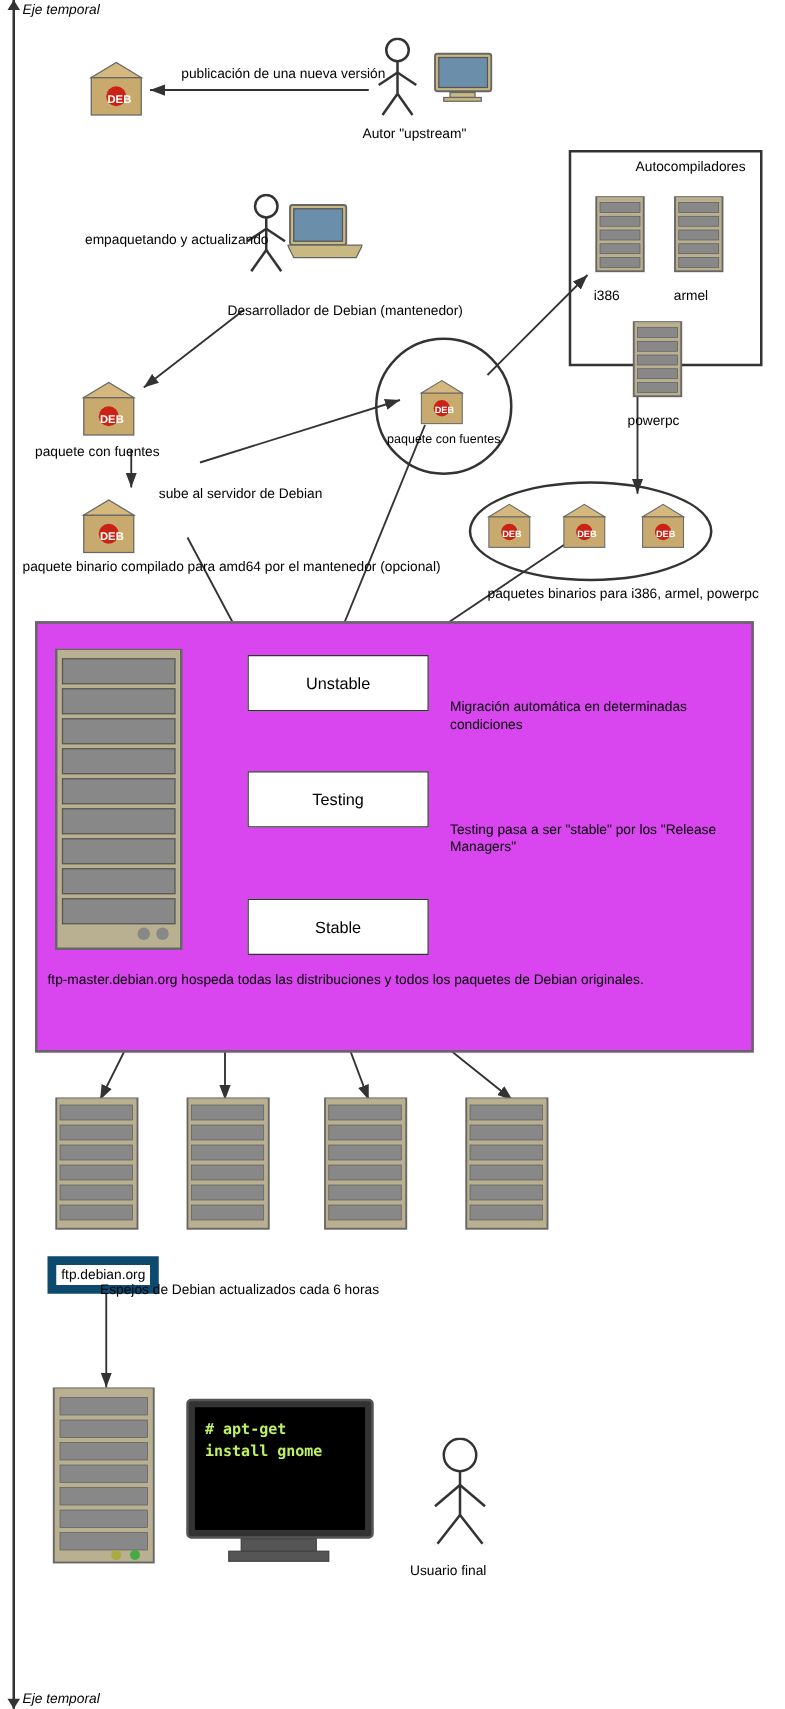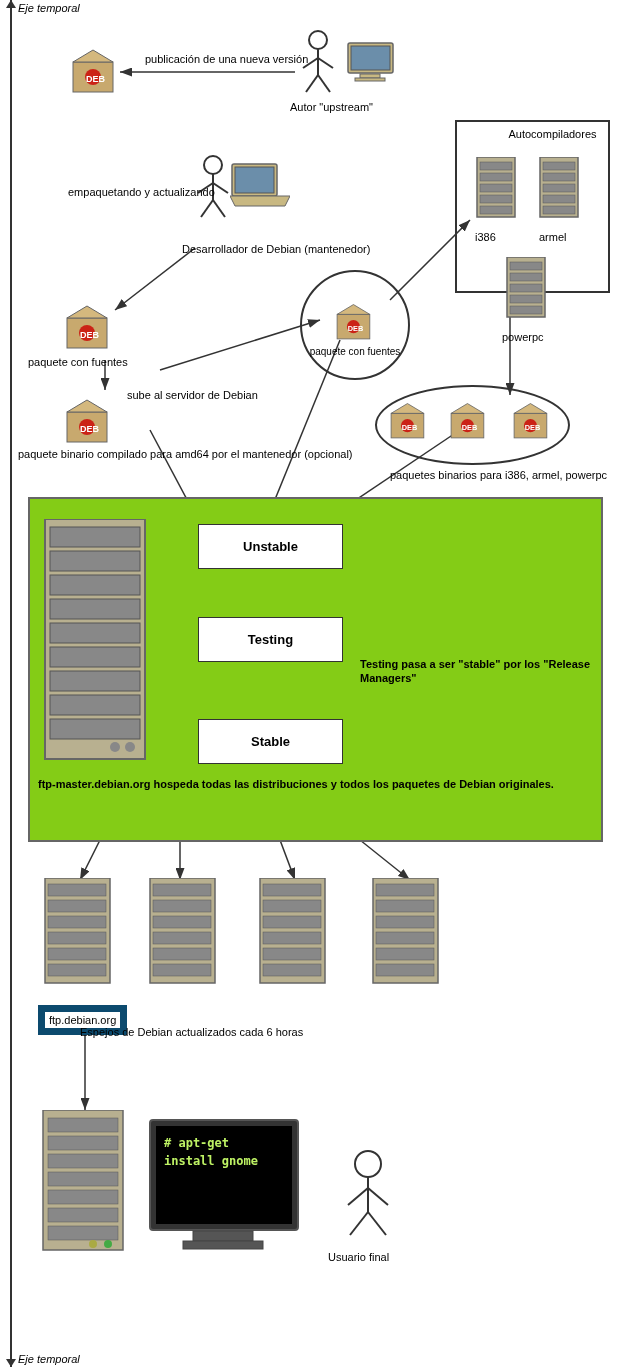--- a/index.html
+++ b/index.html
@@ -43,23 +43,22 @@
       border: 1px solid #333;
       background: #fff;
       text-align: center;
       font-size: 13px;
       display: flex;
       align-items: center;
       justify-content: center;
     }
     .main-area {
       position: absolute;
-      background: #84cc16;
+      background: #d946ef;
       border: 2px solid #666;
-      font-weight: bold;
     }
     .autocompilers-box {
       position: absolute;
       border: 2px solid #333;
       background: transparent;
     }
     .ellipse-box {
       position: absolute;
       border: 2px solid #333;
       border-radius: 50%;
@@ -345,20 +344,23 @@
     </div>
 
     <div class="dist-box" style="left:168px;top:118px;width:145px;height:45px;">
       <span>Testing</span>
     </div>
 
     <div class="dist-box" style="left:168px;top:220px;width:145px;height:45px;">
       <span>Stable</span>
     </div>
 
+    <div class="label label-left" style="left:330px;top:60px;">Migración automática
+en determinadas
+condiciones</div>
 
     <div class="label label-left" style="left:330px;top:158px;">Testing pasa a ser
 "stable" por los
 "Release Managers"</div>
 
     <div class="label label-left" style="left:8px;top:278px;width:555px;">ftp-master.debian.org hospeda todas las distribuciones y todos los
 paquetes de Debian originales.</div>
   </div>
 
   <div style="position:absolute;left:40px;top:878px;">

